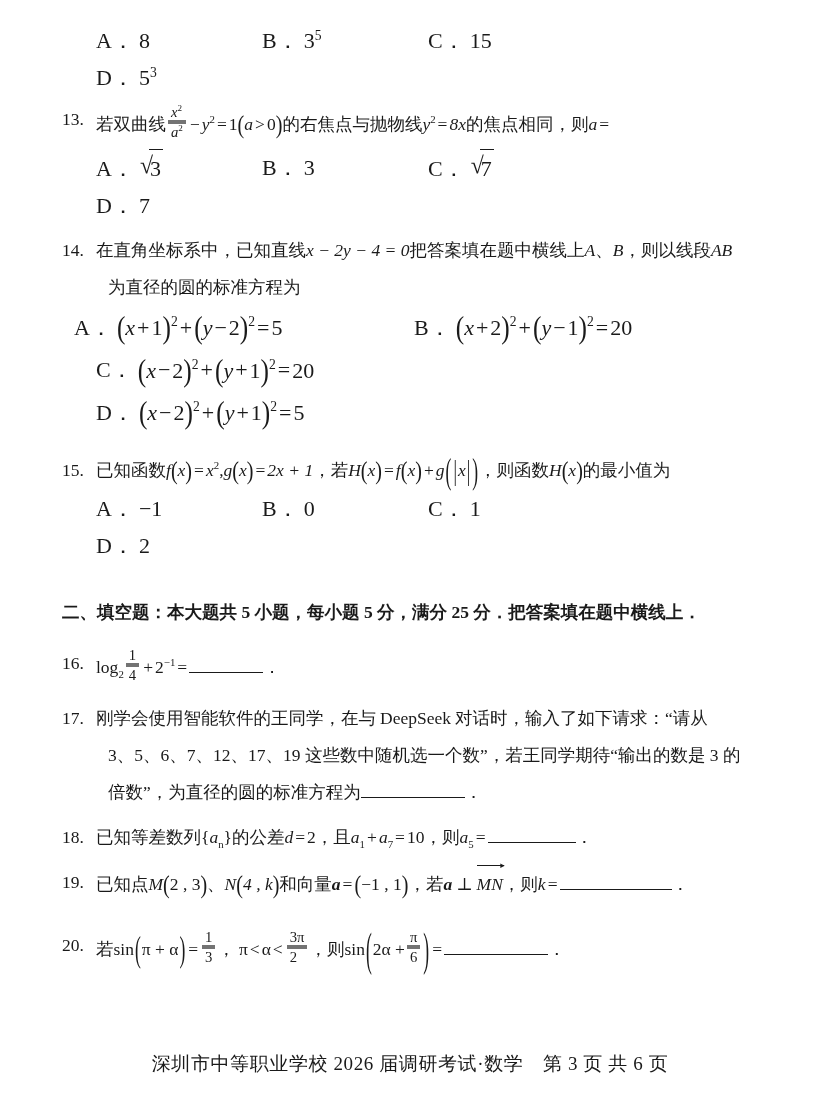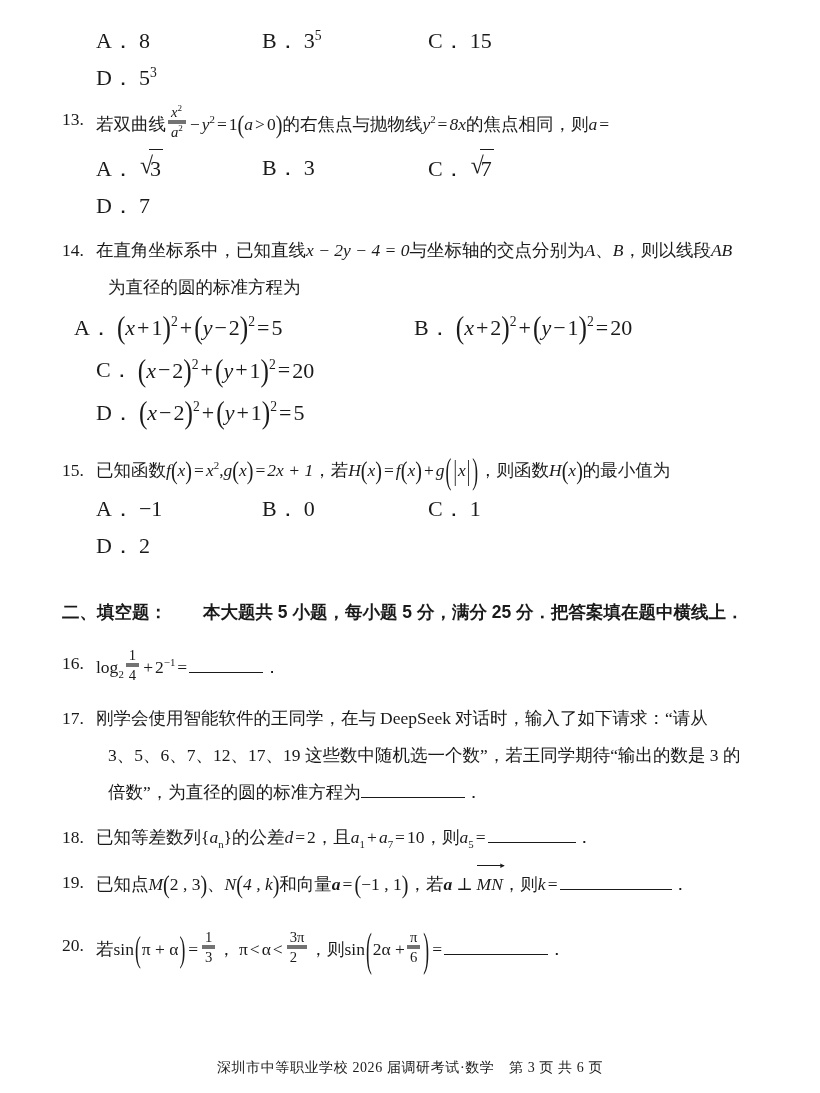--- a/index.html
+++ b/index.html
@@ -136,21 +136,21 @@
   .row2 .ch { width: 340px; }
   .ch .lbl { margin-right: 5px; }
 
   
   .section {
     font-size: 17.5px;
     line-height: 37px;
     font-family: "Liberation Sans", sans-serif;
     font-weight: bold;
   }
-  .section .plain { font-family: Liberation Sans, sans-serif; font-weight: bold; margin-left: 36px; }
+  .section .plain { font-family: Liberation Serif, serif; font-weight: bold; }
 
   
   .blank {
     display: inline-block;
     border-bottom: 1px solid #1a1a1a;
     vertical-align: baseline;
   }
   .blank.w1 { width: 74px; }
   .blank.w2 { width: 104px; }
   .blank.w3 { width: 88px; }
@@ -162,21 +162,21 @@
   .gap-md { height: 18px; }
   .gap-lg { height: 30px; }
 
   
   .footer {
     position: absolute;
     left: 0;
     right: 0;
     bottom: 16px;
     text-align: center;
-    font-size: 14px;
+    font-size: 19px;
     letter-spacing: 0.6px;
     font-family: "Liberation Serif", serif;
     color: #1a1a1a;
   }
 </style>
 </head>
 <body>
 
 <div class="page">
 
@@ -192,21 +192,21 @@
   </div>
   <div class="choices row4">
     <span class="ch"><span class="lbl">A．</span><span class="sqrt"><span class="rad">3</span></span></span><span class="ch"><span class="lbl">B．</span><span class="mn">3</span></span><span class="ch"><span class="lbl">C．</span><span class="sqrt"><span class="rad">7</span></span></span><span class="ch"><span class="lbl">D．</span><span class="mn">7</span></span>
   </div>
 
   <div class="gap-sm"></div>
 
   <div class="q">
     <span class="num">14.</span>
     <div class="body">
-      <div class="line"><span>在直角坐标系中，已知直线</span><span class="mi">x − 2y − 4 = 0</span><span>与坐标轴的交点分别为</span><span class="mi">A</span><span>、</span><span class="mi">B</span><span>，则以线段</span><span class="mi">AB</span></div>
+      <div class="line"><span>在直角坐标系中，已知直线</span><span class="mi">x − 2y − 4 = 0</span><span>把答案填在题中横线上</span><span class="mi">A</span><span>、</span><span class="mi">B</span><span>，则以线段</span><span class="mi">AB</span></div>
       <div class="line indent">为直径的圆的标准方程为</div>
     </div>
   </div>
   <div class="choices row2" style="line-height:42px;margin-left:12px;">
     <span class="ch"><span class="lbl">A．</span><span class="paren">(</span><span class="mi">x</span><span class="op">+</span><span class="mn">1</span><span class="paren">)</span><sup class="sp">2</sup><span class="op">+</span><span class="paren">(</span><span class="mi">y</span><span class="op">−</span><span class="mn">2</span><span class="paren">)</span><sup class="sp">2</sup><span class="op">=</span><span class="mn">5</span></span><span class="ch"><span class="lbl">B．</span><span class="paren">(</span><span class="mi">x</span><span class="op">+</span><span class="mn">2</span><span class="paren">)</span><sup class="sp">2</sup><span class="op">+</span><span class="paren">(</span><span class="mi">y</span><span class="op">−</span><span class="mn">1</span><span class="paren">)</span><sup class="sp">2</sup><span class="op">=</span><span class="mn">20</span></span>
   </div>
   <div class="choices row2" style="line-height:42px;">
     <span class="ch"><span class="lbl">C．</span><span class="paren">(</span><span class="mi">x</span><span class="op">−</span><span class="mn">2</span><span class="paren">)</span><sup class="sp">2</sup><span class="op">+</span><span class="paren">(</span><span class="mi">y</span><span class="op">+</span><span class="mn">1</span><span class="paren">)</span><sup class="sp">2</sup><span class="op">=</span><span class="mn">20</span></span><span class="ch"><span class="lbl">D．</span><span class="paren">(</span><span class="mi">x</span><span class="op">−</span><span class="mn">2</span><span class="paren">)</span><sup class="sp">2</sup><span class="op">+</span><span class="paren">(</span><span class="mi">y</span><span class="op">+</span><span class="mn">1</span><span class="paren">)</span><sup class="sp">2</sup><span class="op">=</span><span class="mn">5</span></span>
   </div>
 

